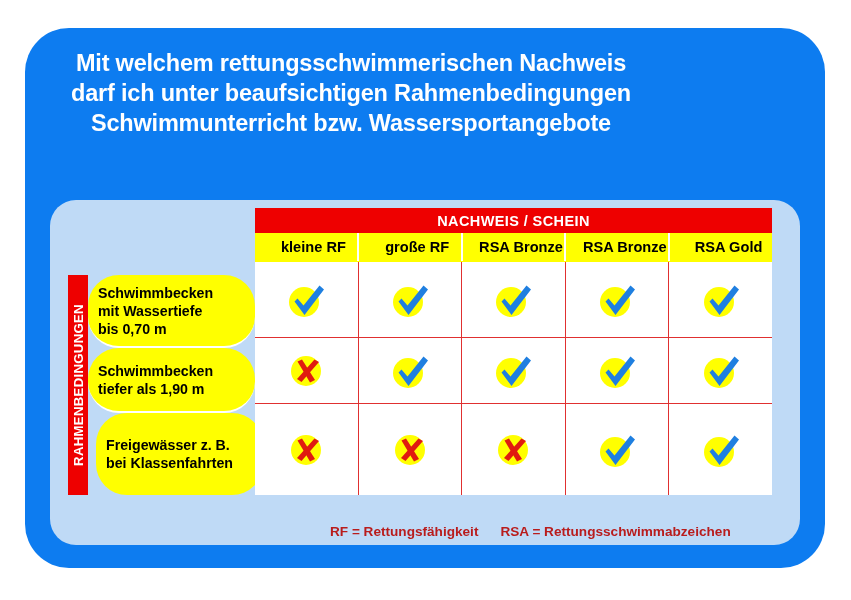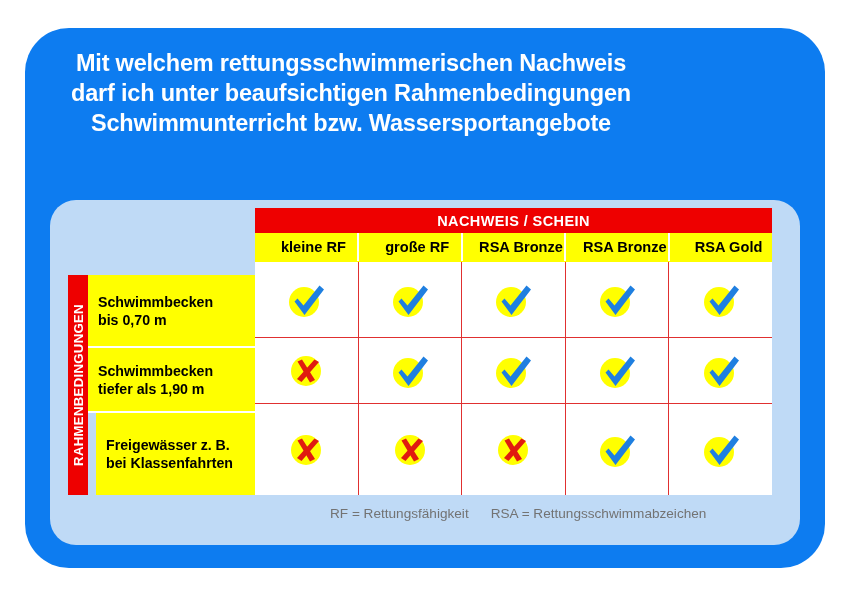--- a/index.html
+++ b/index.html
@@ -114,20 +114,21 @@
     background: #ffff00;
     color: #000000;
     font-weight: bold;
     font-size: 14.2px;
     line-height: 18px;
     padding: 0 0 0 10px;
     display: flex;
     flex-direction: column;
     justify-content: center;
     border-bottom: 2px solid #ffffff;
+    border-radius: 31px;
   }
   .rowlabel:last-child { border-bottom: none; }
   .rowlabel.r1 { height: 73px; }
   .rowlabel.r2 { height: 65px; }
   .rowlabel.r3 { height: 82px; margin-left: 8px; }
   .rowlabel span { display: block; white-space: nowrap; }
 
   
   .hdr-top {
     position: absolute;
@@ -200,25 +201,26 @@
     background: #ffffff;
   }
   .cell:last-child { border-right: none; }
 
   .mark { width: 44px; height: 40px; display: block; }
 
   
   .footnote {
     position: absolute;
     left: 330px;
-    top: 506px;
+    top: 524px;
     width: 450px;
-    color: #737373;
+    color: #b91c1c;
     font-size: 13.6px;
     white-space: nowrap;
+    font-weight: bold;
   }
   .footnote .fn2 { margin-left: 22px; }
 </style>
 </head>
 <body>
 
 <div id="stage">
 
   <div class="blue-panel"></div>
 
@@ -233,20 +235,21 @@
   <div class="table-wrap">
     <div class="grid">
 
       <div class="side-label">
         <span class="txt">RAHMENBEDINGUNGEN</span>
       </div>
 
       <div class="rowlabels">
         <div class="rowlabel r1">
           <span>Schwimmbecken</span>
+          <span>mit Wassertiefe</span>
           <span>bis 0,70 m</span>
         </div>
         <div class="rowlabel r2">
           <span>Schwimmbecken</span>
           <span>tiefer als 1,90 m</span>
         </div>
         <div class="rowlabel r3">
           <span>Freigewässer z. B.</span>
           <span>bei Klassenfahrten</span>
         </div>

